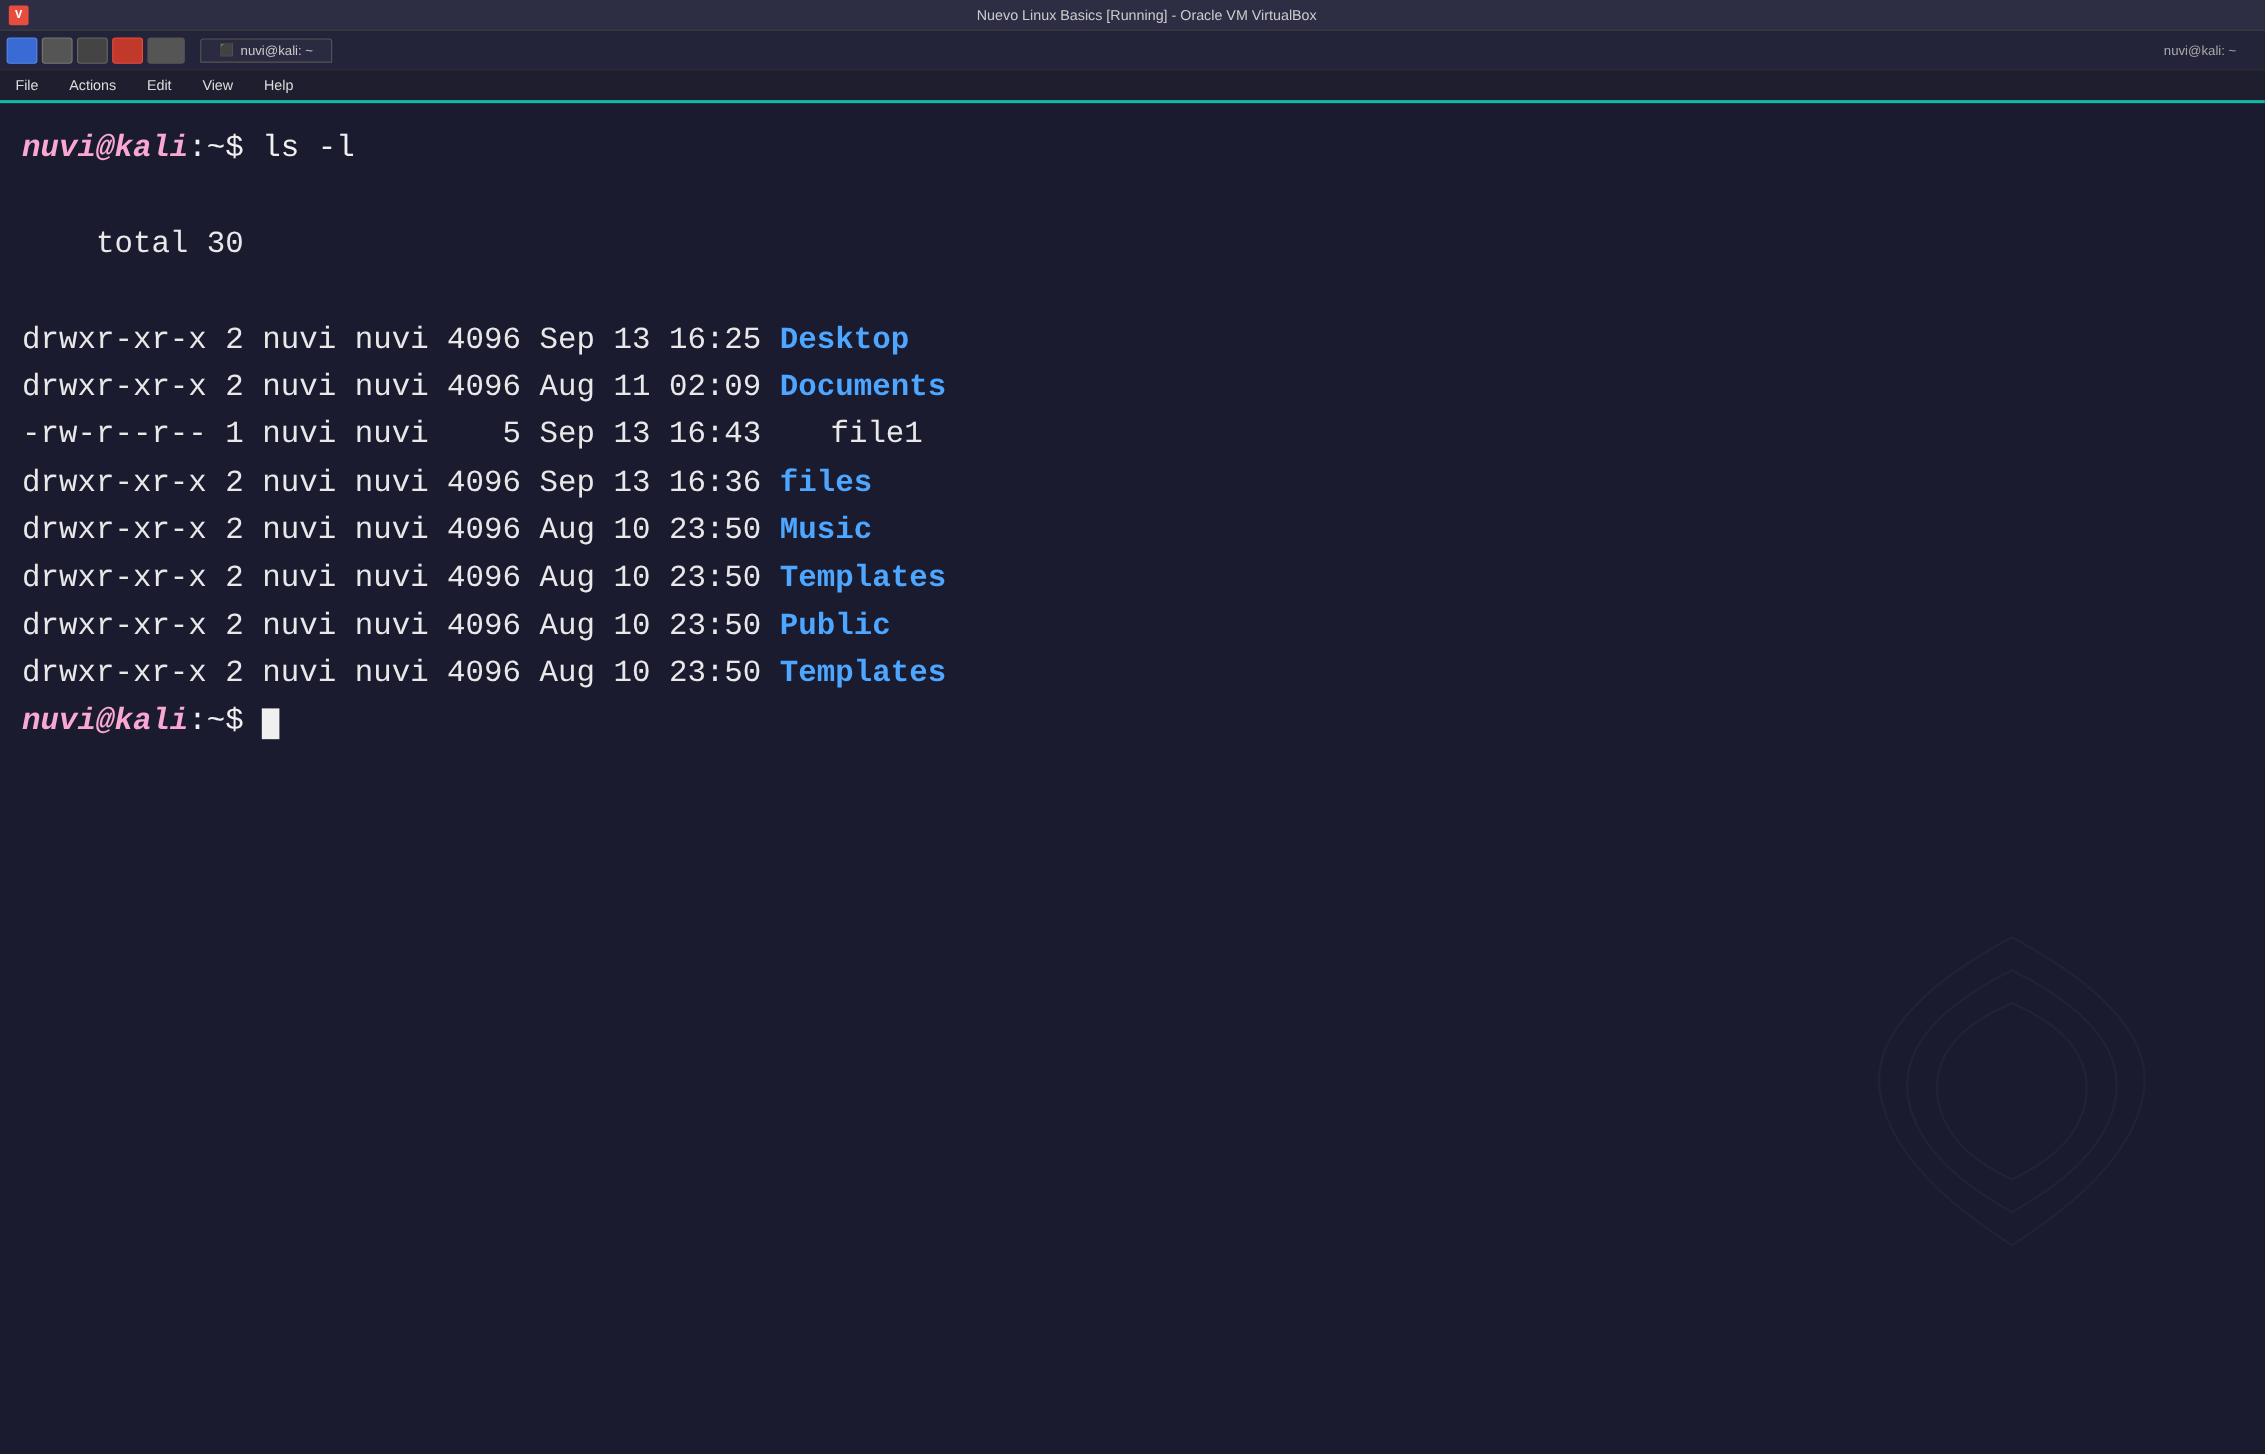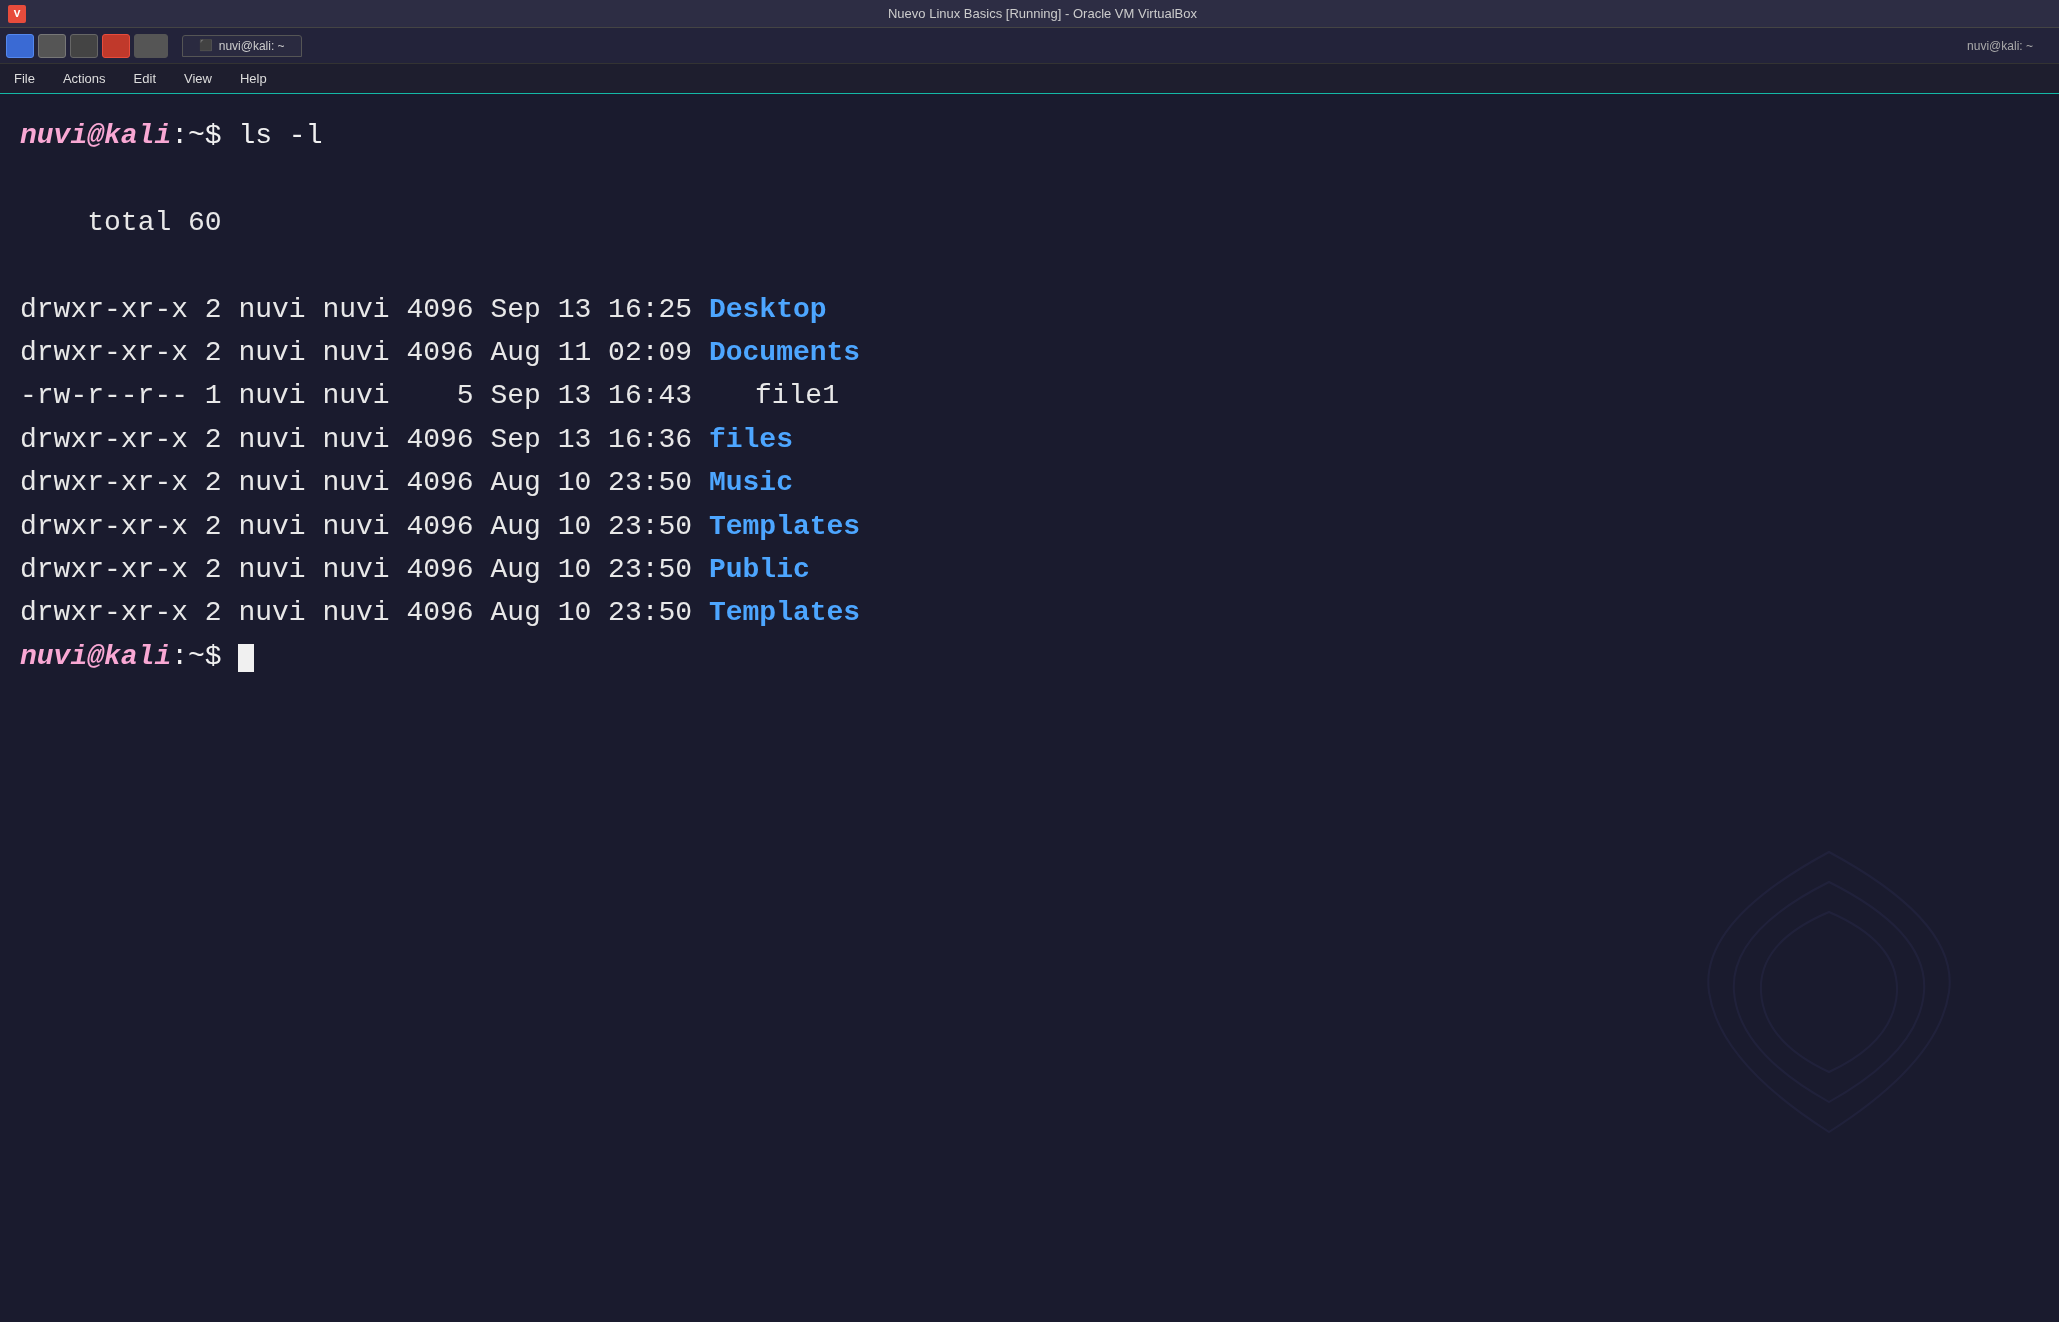--- a/index.html
+++ b/index.html
@@ -95,21 +95,21 @@
     }
 
     
     .menu-bar {
       background: #1e1e2e;
       height: 30px;
       display: flex;
       align-items: center;
       padding: 0 10px;
       gap: 20px;
-      border-bottom: 1px solid #14b8a6;
+      border-bottom: 3px solid #14b8a6;
       text-align: right;
     }
 
     .menu-item {
       color: #ddd;
       font-family: Arial, sans-serif;
       font-size: 13px;
       cursor: pointer;
       padding: 2px 4px;
     }
@@ -221,21 +221,21 @@
     <path d="M150,10 Q280,80 270,150 Q260,220 150,290 Q40,220 30,150 Q20,80 150,10Z" fill="none" stroke="#8888ff" stroke-width="2"></path>
     <path d="M150,40 Q250,90 245,150 Q240,210 150,260 Q60,210 55,150 Q50,90 150,40Z" fill="none" stroke="#8888ff" stroke-width="2"></path>
     <path d="M150,70 Q220,100 218,150 Q215,200 150,230 Q85,200 82,150 Q79,100 150,70Z" fill="none" stroke="#8888ff" stroke-width="2"></path>
   </svg>
 
   <div>
     <span class="prompt-user">nuvi@kali</span><span class="prompt-symbol">:~$ </span><span class="cmd-text">ls -l</span>
   </div>
 
   <div class="terminal-line">
-    <span class="white-text">total 60</span>
+    <span class="white-text">total 30</span>
   </div>
 
   <div id="file-listing">
       <div style="white-space: pre; display: block;"><span class="white-text">drwxr-xr-x 2 nuvi nuvi 4096 Sep 13 16:25 </span><span class="blue-text">Desktop</span></div>
       <div style="white-space: pre; display: block;"><span class="white-text">drwxr-xr-x 2 nuvi nuvi 4096 Aug 11 02:09 </span><span class="blue-text">Documents</span></div>
       <div style="white-space: pre; display: block;"><span class="white-text">-rw-r--r-- 1 nuvi nuvi    5 Sep 13 16:43 </span><span class="normal-text">file1</span></div>
       <div style="white-space: pre; display: block;"><span class="white-text">drwxr-xr-x 2 nuvi nuvi 4096 Sep 13 16:36 </span><span class="blue-text">files</span></div>
       <div style="white-space: pre; display: block;"><span class="white-text">drwxr-xr-x 2 nuvi nuvi 4096 Aug 10 23:50 </span><span class="blue-text">Music</span></div>
       <div style="white-space: pre; display: block;"><span class="white-text">drwxr-xr-x 2 nuvi nuvi 4096 Aug 10 23:50 </span><span class="blue-text">Templates</span></div>
       <div style="white-space: pre; display: block;"><span class="white-text">drwxr-xr-x 2 nuvi nuvi 4096 Aug 10 23:50 </span><span class="blue-text">Public</span></div>

